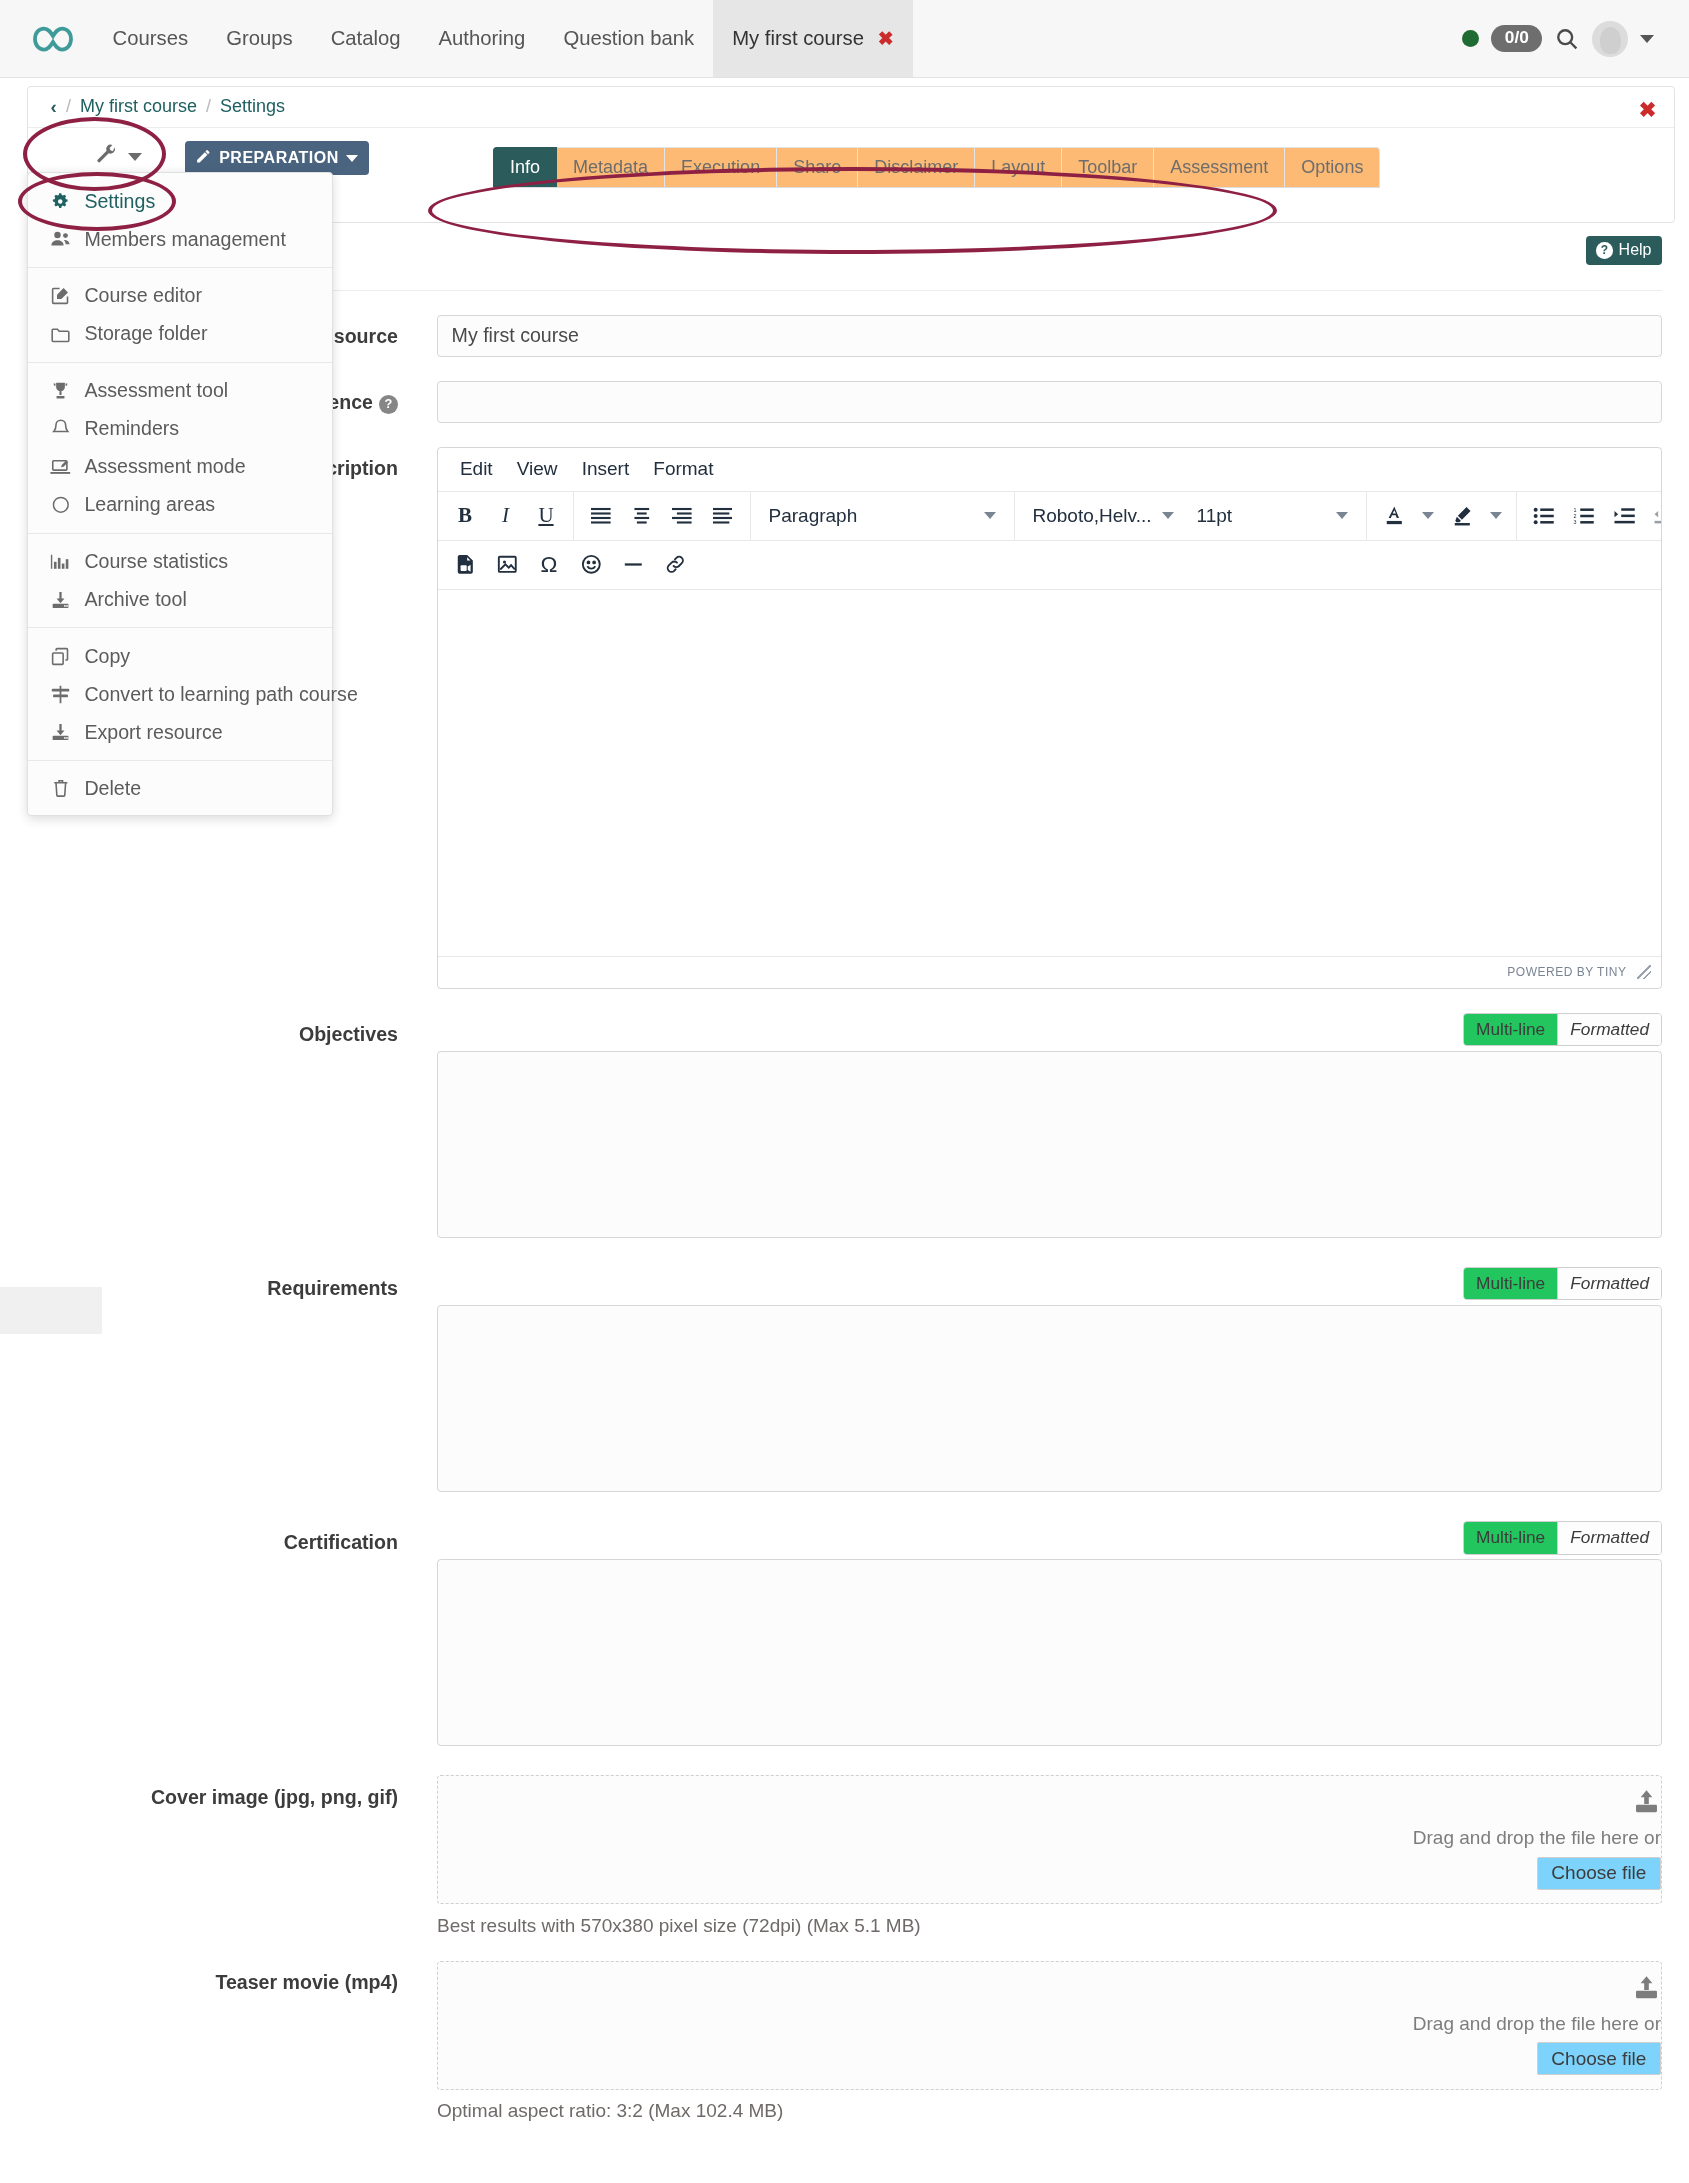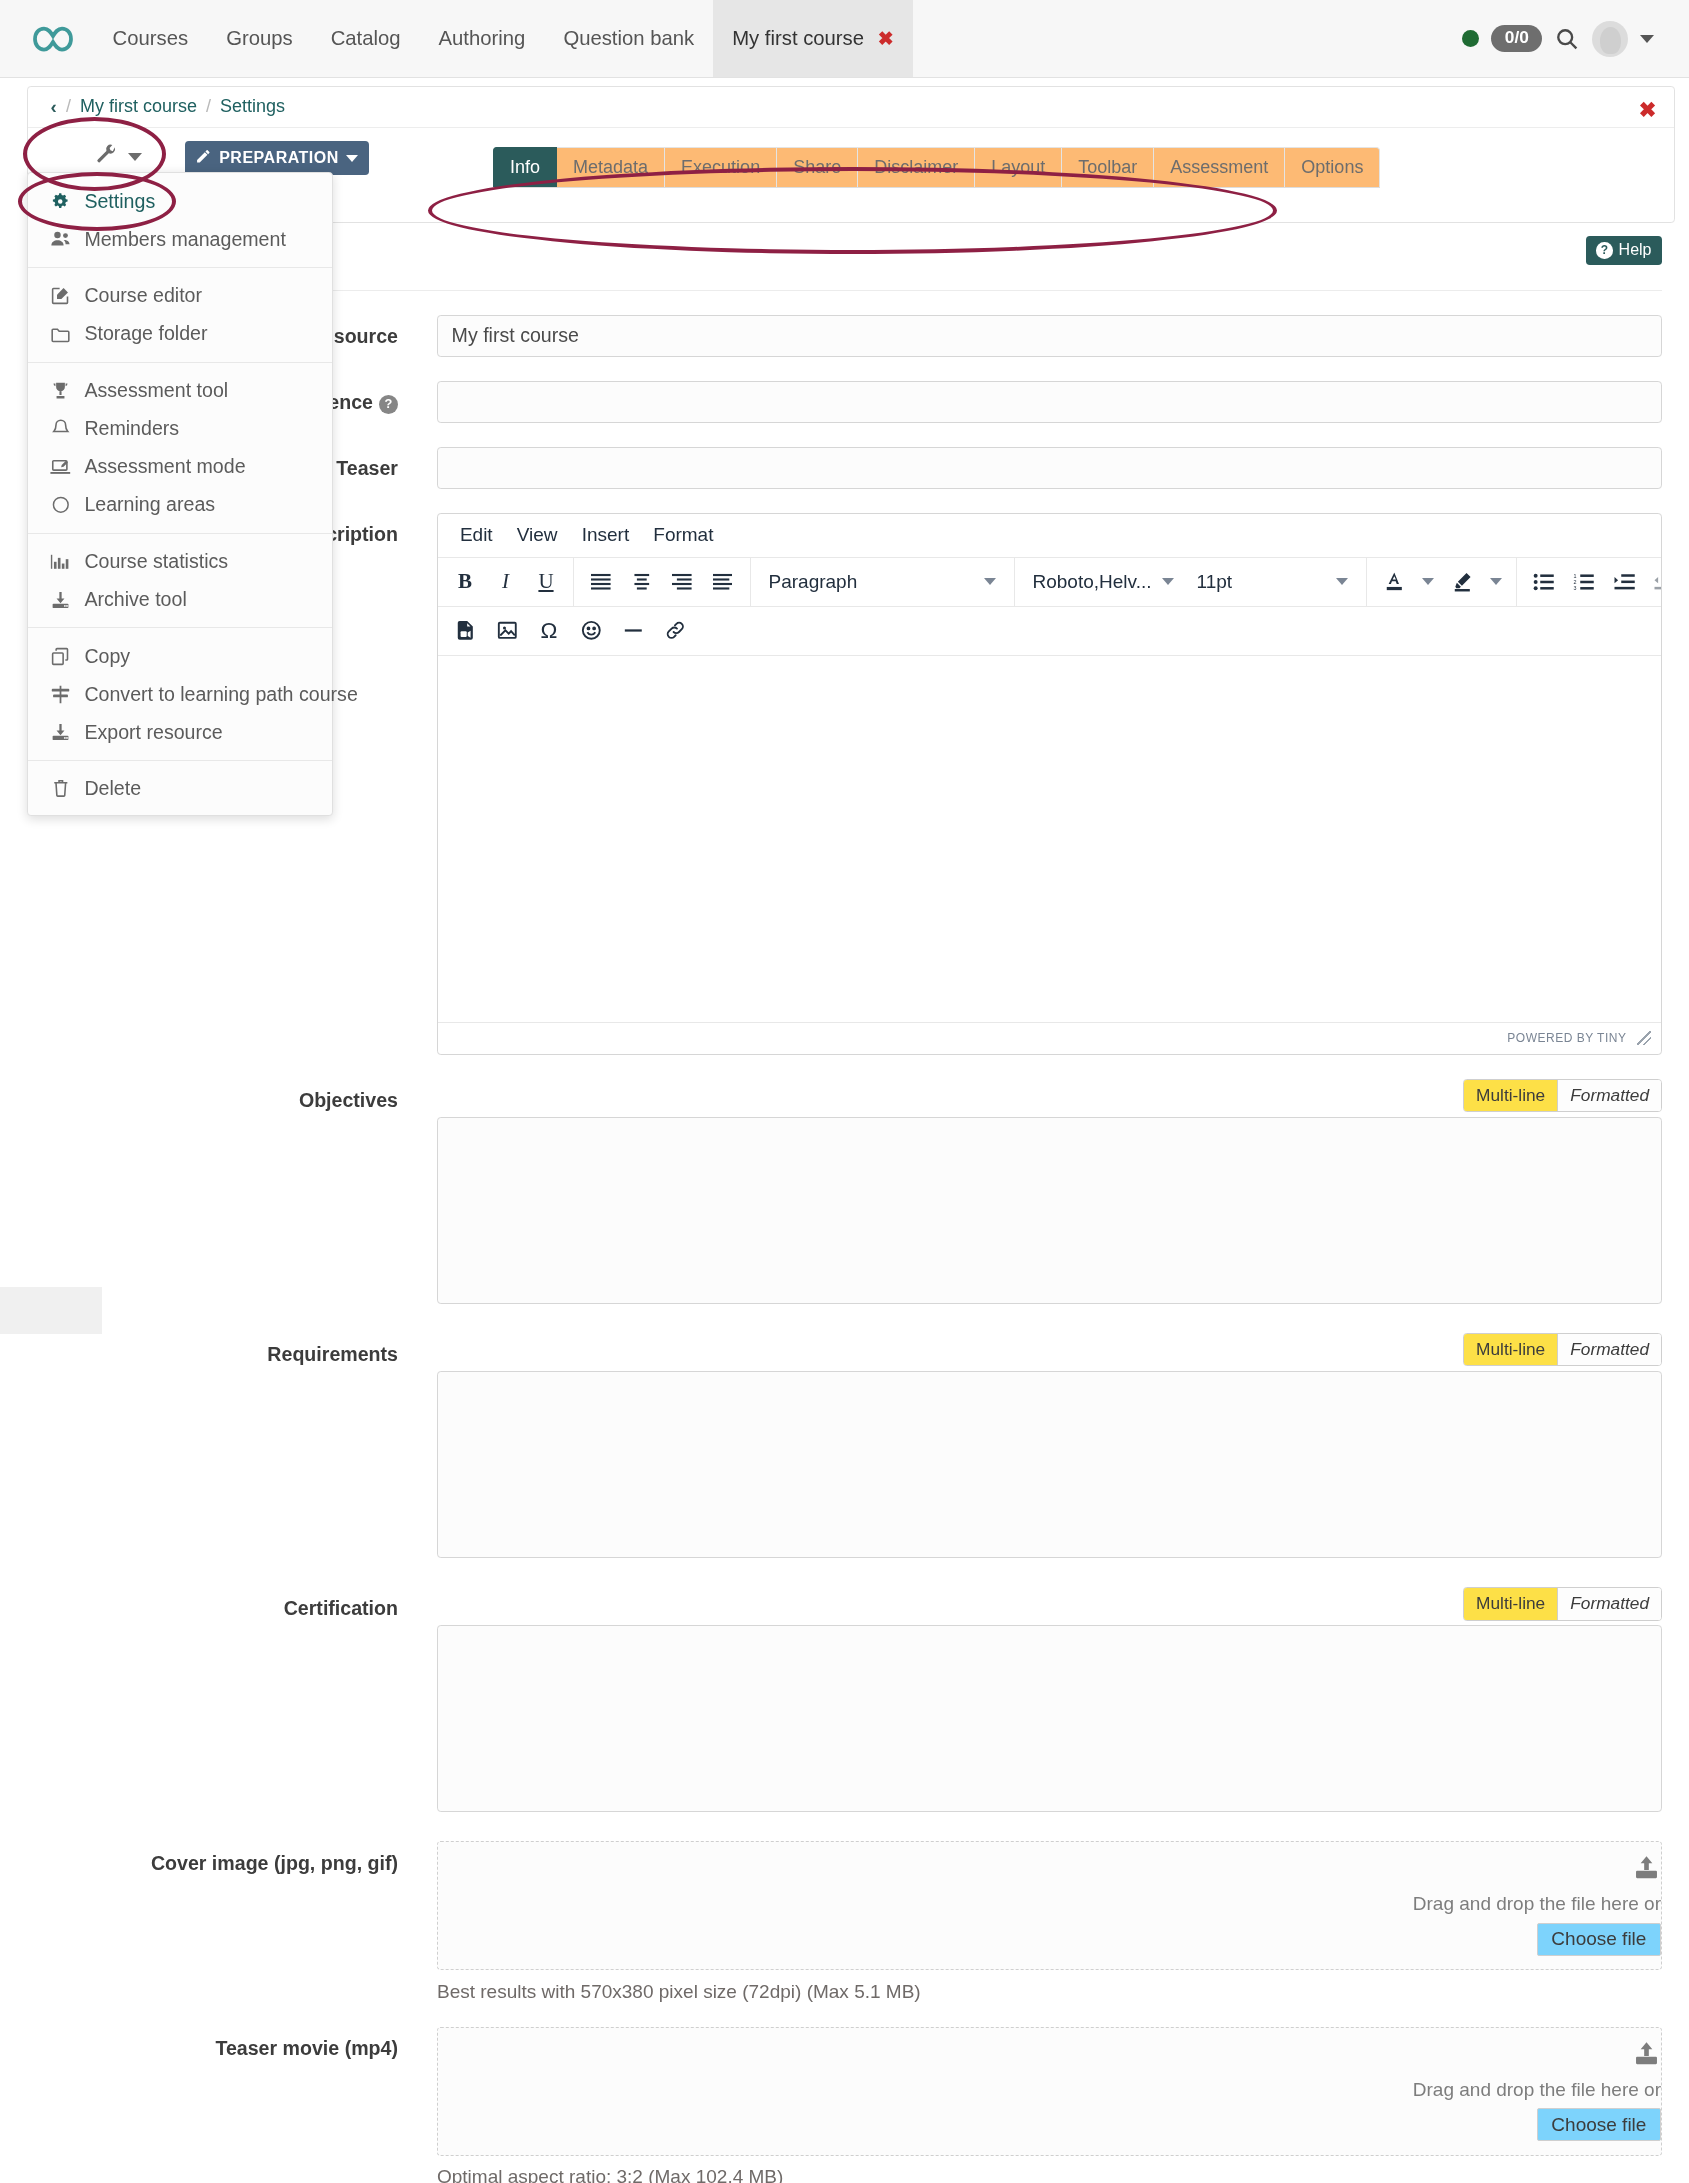--- a/index.html
+++ b/index.html
@@ -319,21 +319,21 @@
     border: 0.8px solid #cfcfcf;
     border-radius: 3.8px;
     overflow: hidden;
   }
   .seg-btn {
     padding: 5.3px 12px;
     font-size: 17.3px;
     background: #fdfdfd;
     color: #3c3c3c;
   }
-  .seg-btn.on { background: #fde047; }
+  .seg-btn.on { background: #22c55e; }
   .seg-btn + .seg-btn { border-left: 0.8px solid #cfcfcf; font-style: italic; }
 
   
   .mce {
     border: 0.8px solid #d6d6d6;
     border-radius: 3.8px;
     overflow: hidden;
     background: #fff;
   }
   .mce-menubar {
@@ -561,26 +561,20 @@
 
   <div class="frow">
     <div class="flabel">
       <span>Reference</span><span class="fhelp">?</span>
     </div>
     <div class="fctrl">
       <input class="tinput" value="" style="">
     </div>
   </div>
 
-  <div class="frow">
-    <div class="flabel">Teaser</div>
-    <div class="fctrl">
-      <input class="tinput" value="" style="">
-    </div>
-  </div>
 
   <div class="frow">
     <div class="flabel">escription</div>
     <div class="fctrl">
       <div class="mce">
 
         <div class="mce-menubar">
           <div class="mce-menu">Edit</div>
           <div class="mce-menu">View</div>
           <div class="mce-menu">Insert</div>

